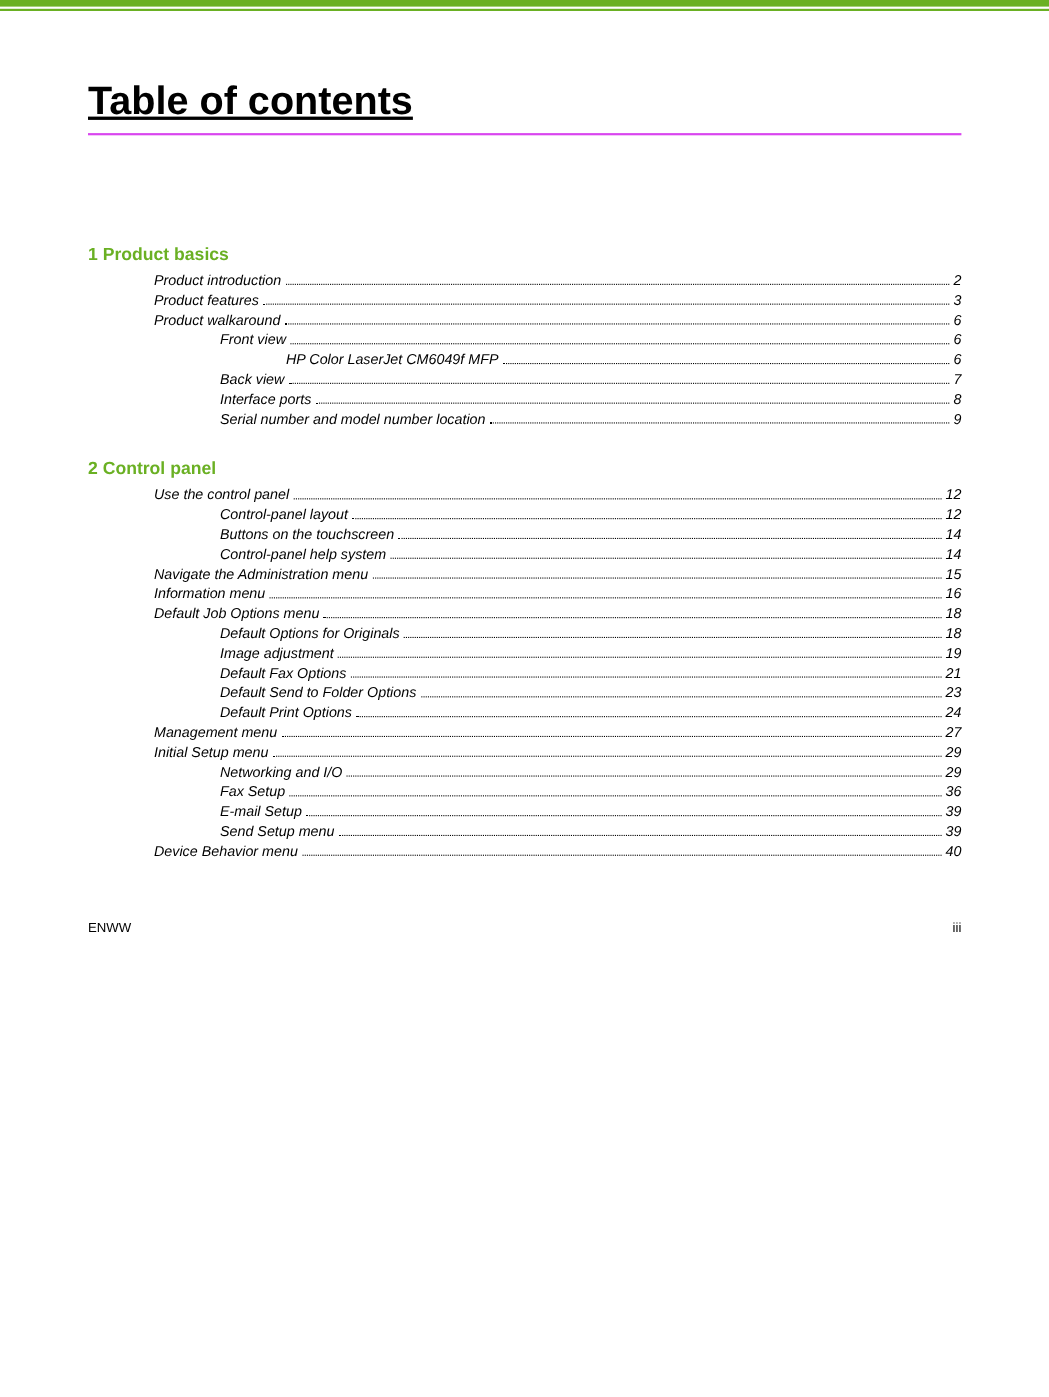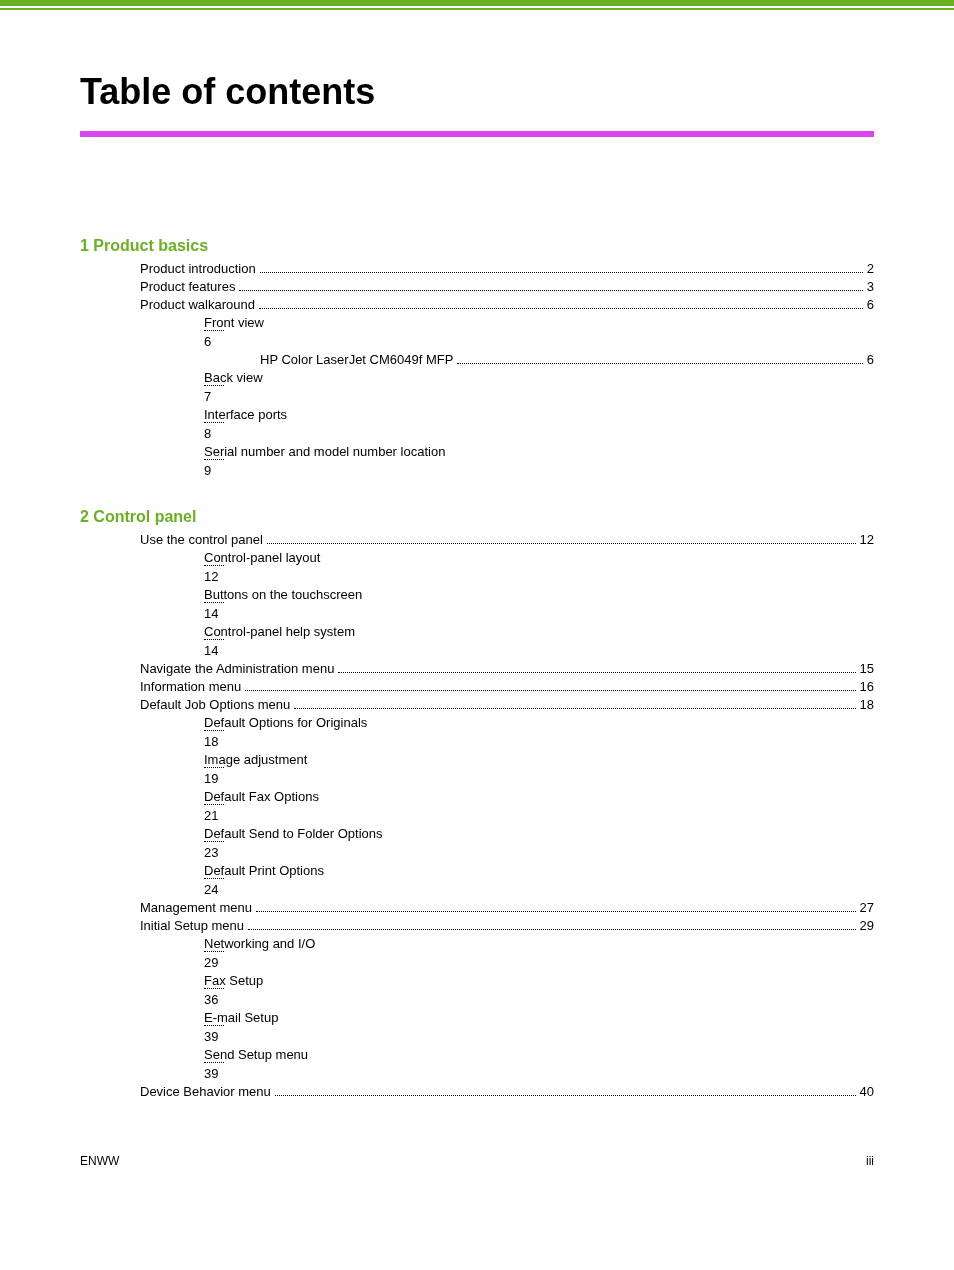--- a/index.html
+++ b/index.html
@@ -34,23 +34,24 @@
       position: absolute;
       top: 8px;
       left: 0;
       right: 0;
       height: 2px;
       background: #6ab023;
     }
 
     .title-section {
       margin-top: 30px;
-      border-bottom: 6px solid #d946ef;
-      padding-bottom: 18px;
+      border-bottom: 2px solid #d946ef;
+      padding-bottom: 8px;
       margin-bottom: 100px;
+      text-decoration: underline;
     }
 
     .page-title {
       font-size: 36px;
       font-weight: bold;
       color: #000;
       line-height: 1.2;
     }
 
     .toc-section {
@@ -64,20 +65,21 @@
       margin-bottom: 6px;
     }
 
     .toc-entry {
       display: flex;
       justify-content: flex-start;
       align-items: baseline;
       margin-bottom: 3px;
       font-size: 13px;
       color: #000;
+      font-style: italic;
     }
 
     .toc-entry .entry-text {
       flex: 0 0 auto;
       white-space: nowrap;
     }
 
     .toc-entry .dots {
       flex: 1 1 auto;
       border-bottom: 1px dotted #000;
@@ -85,21 +87,21 @@
       min-width: 20px;
     }
 
     .toc-entry .page-num {
       flex: 0 0 auto;
       white-space: nowrap;
     }
 
     
     .indent-1 { padding-left: 60px; }
-    .indent-2 { padding-left: 120px; flex-direction: column; }
+    .indent-2 { padding-left: 120px; }
     .indent-3 { padding-left: 180px; }
 
     .footer {
       position: absolute;
       bottom: 21px;
       left: 80px;
       right: 80px;
       display: flex;
       justify-content: space-between;
       font-size: 12px;

